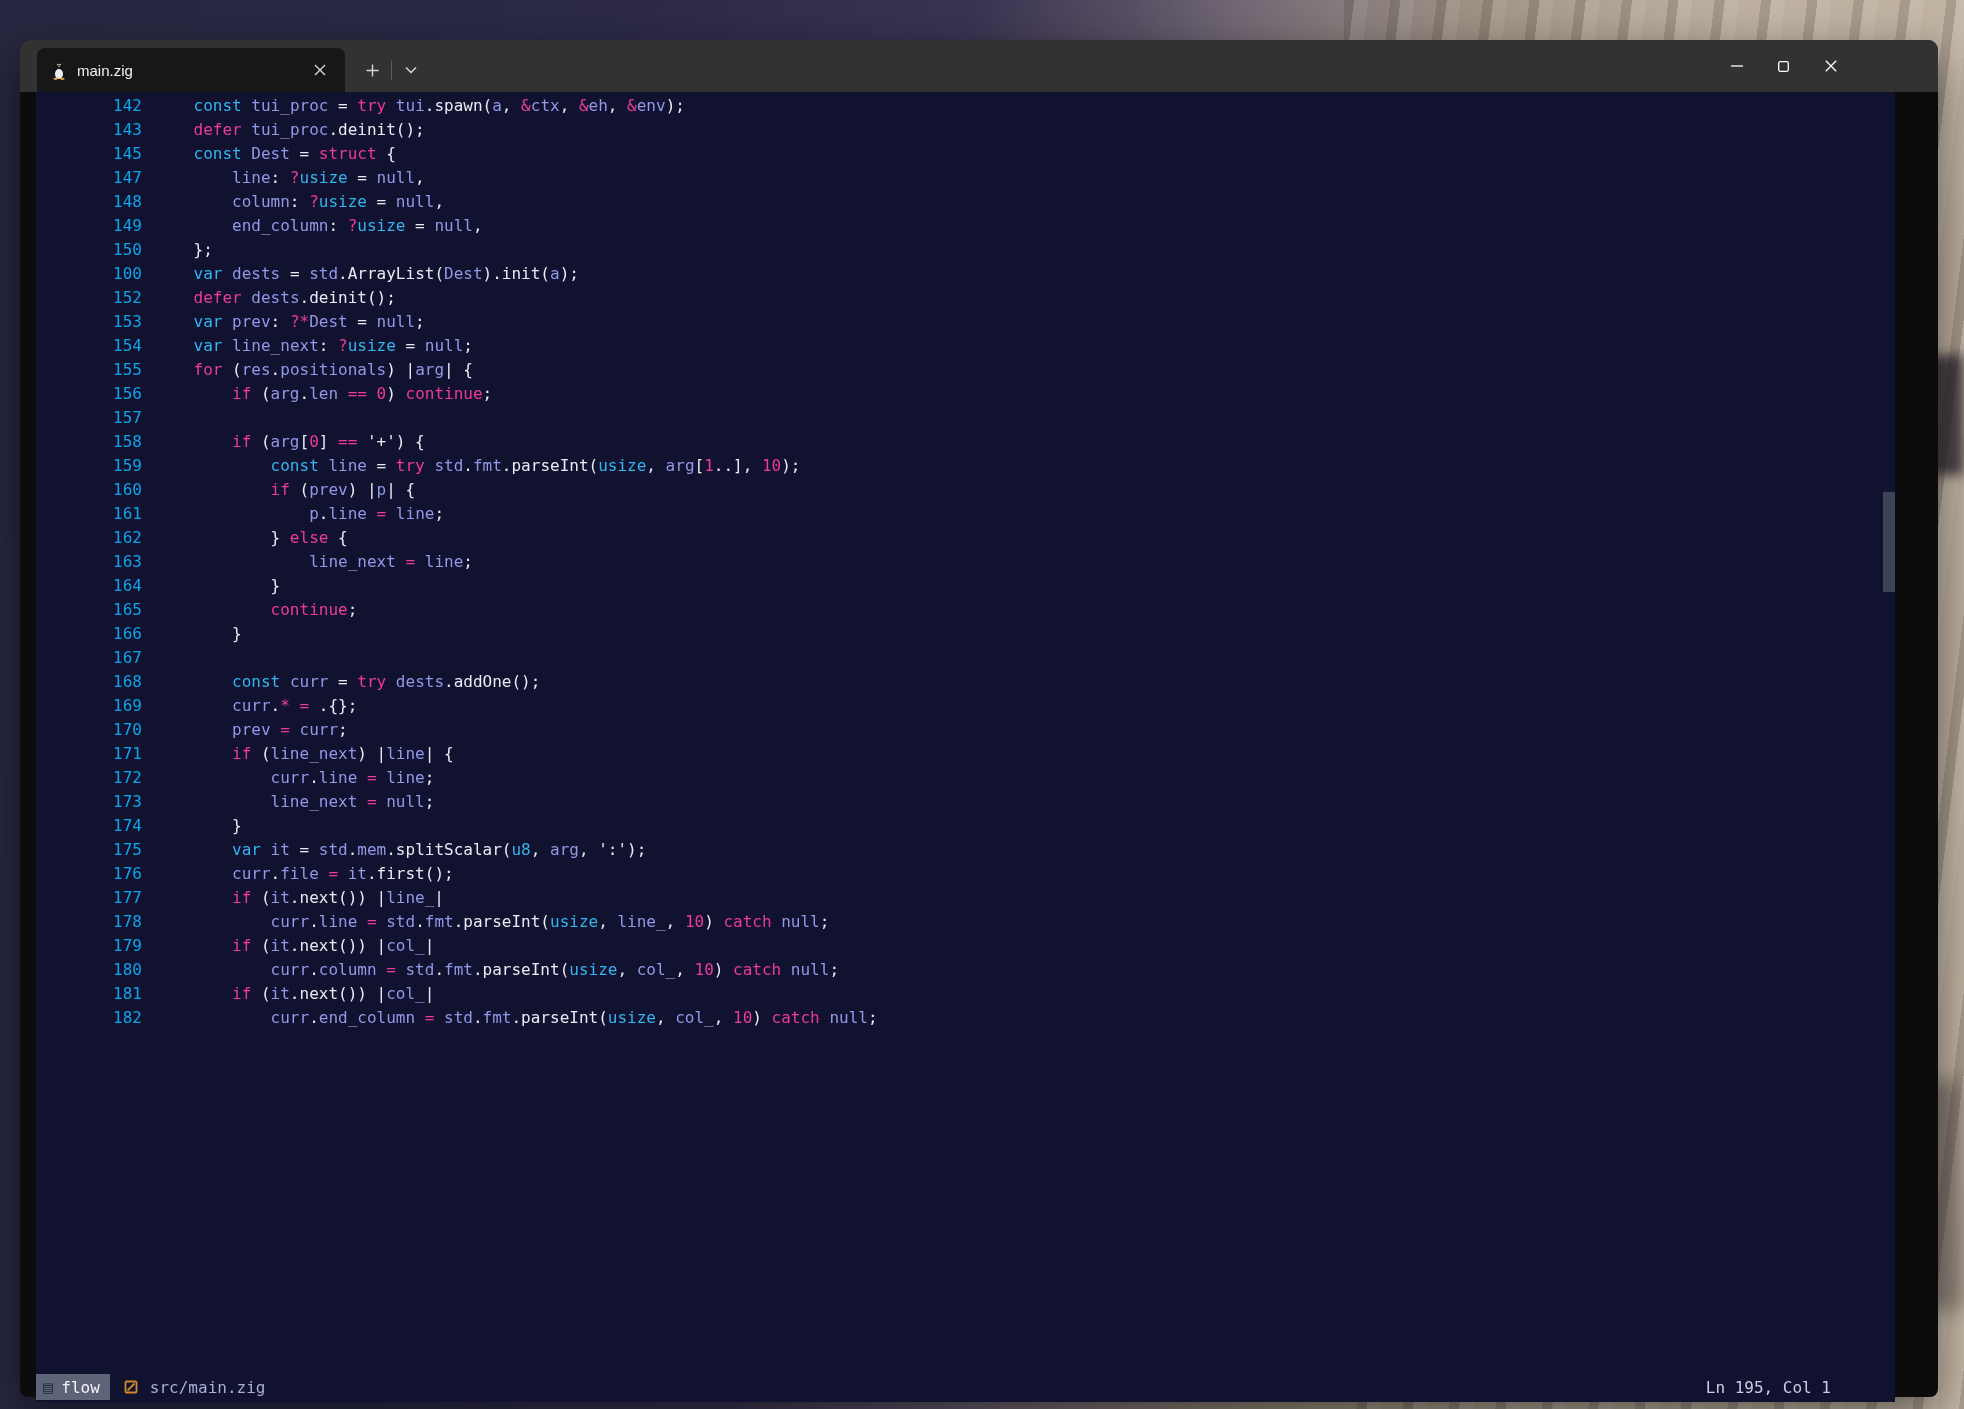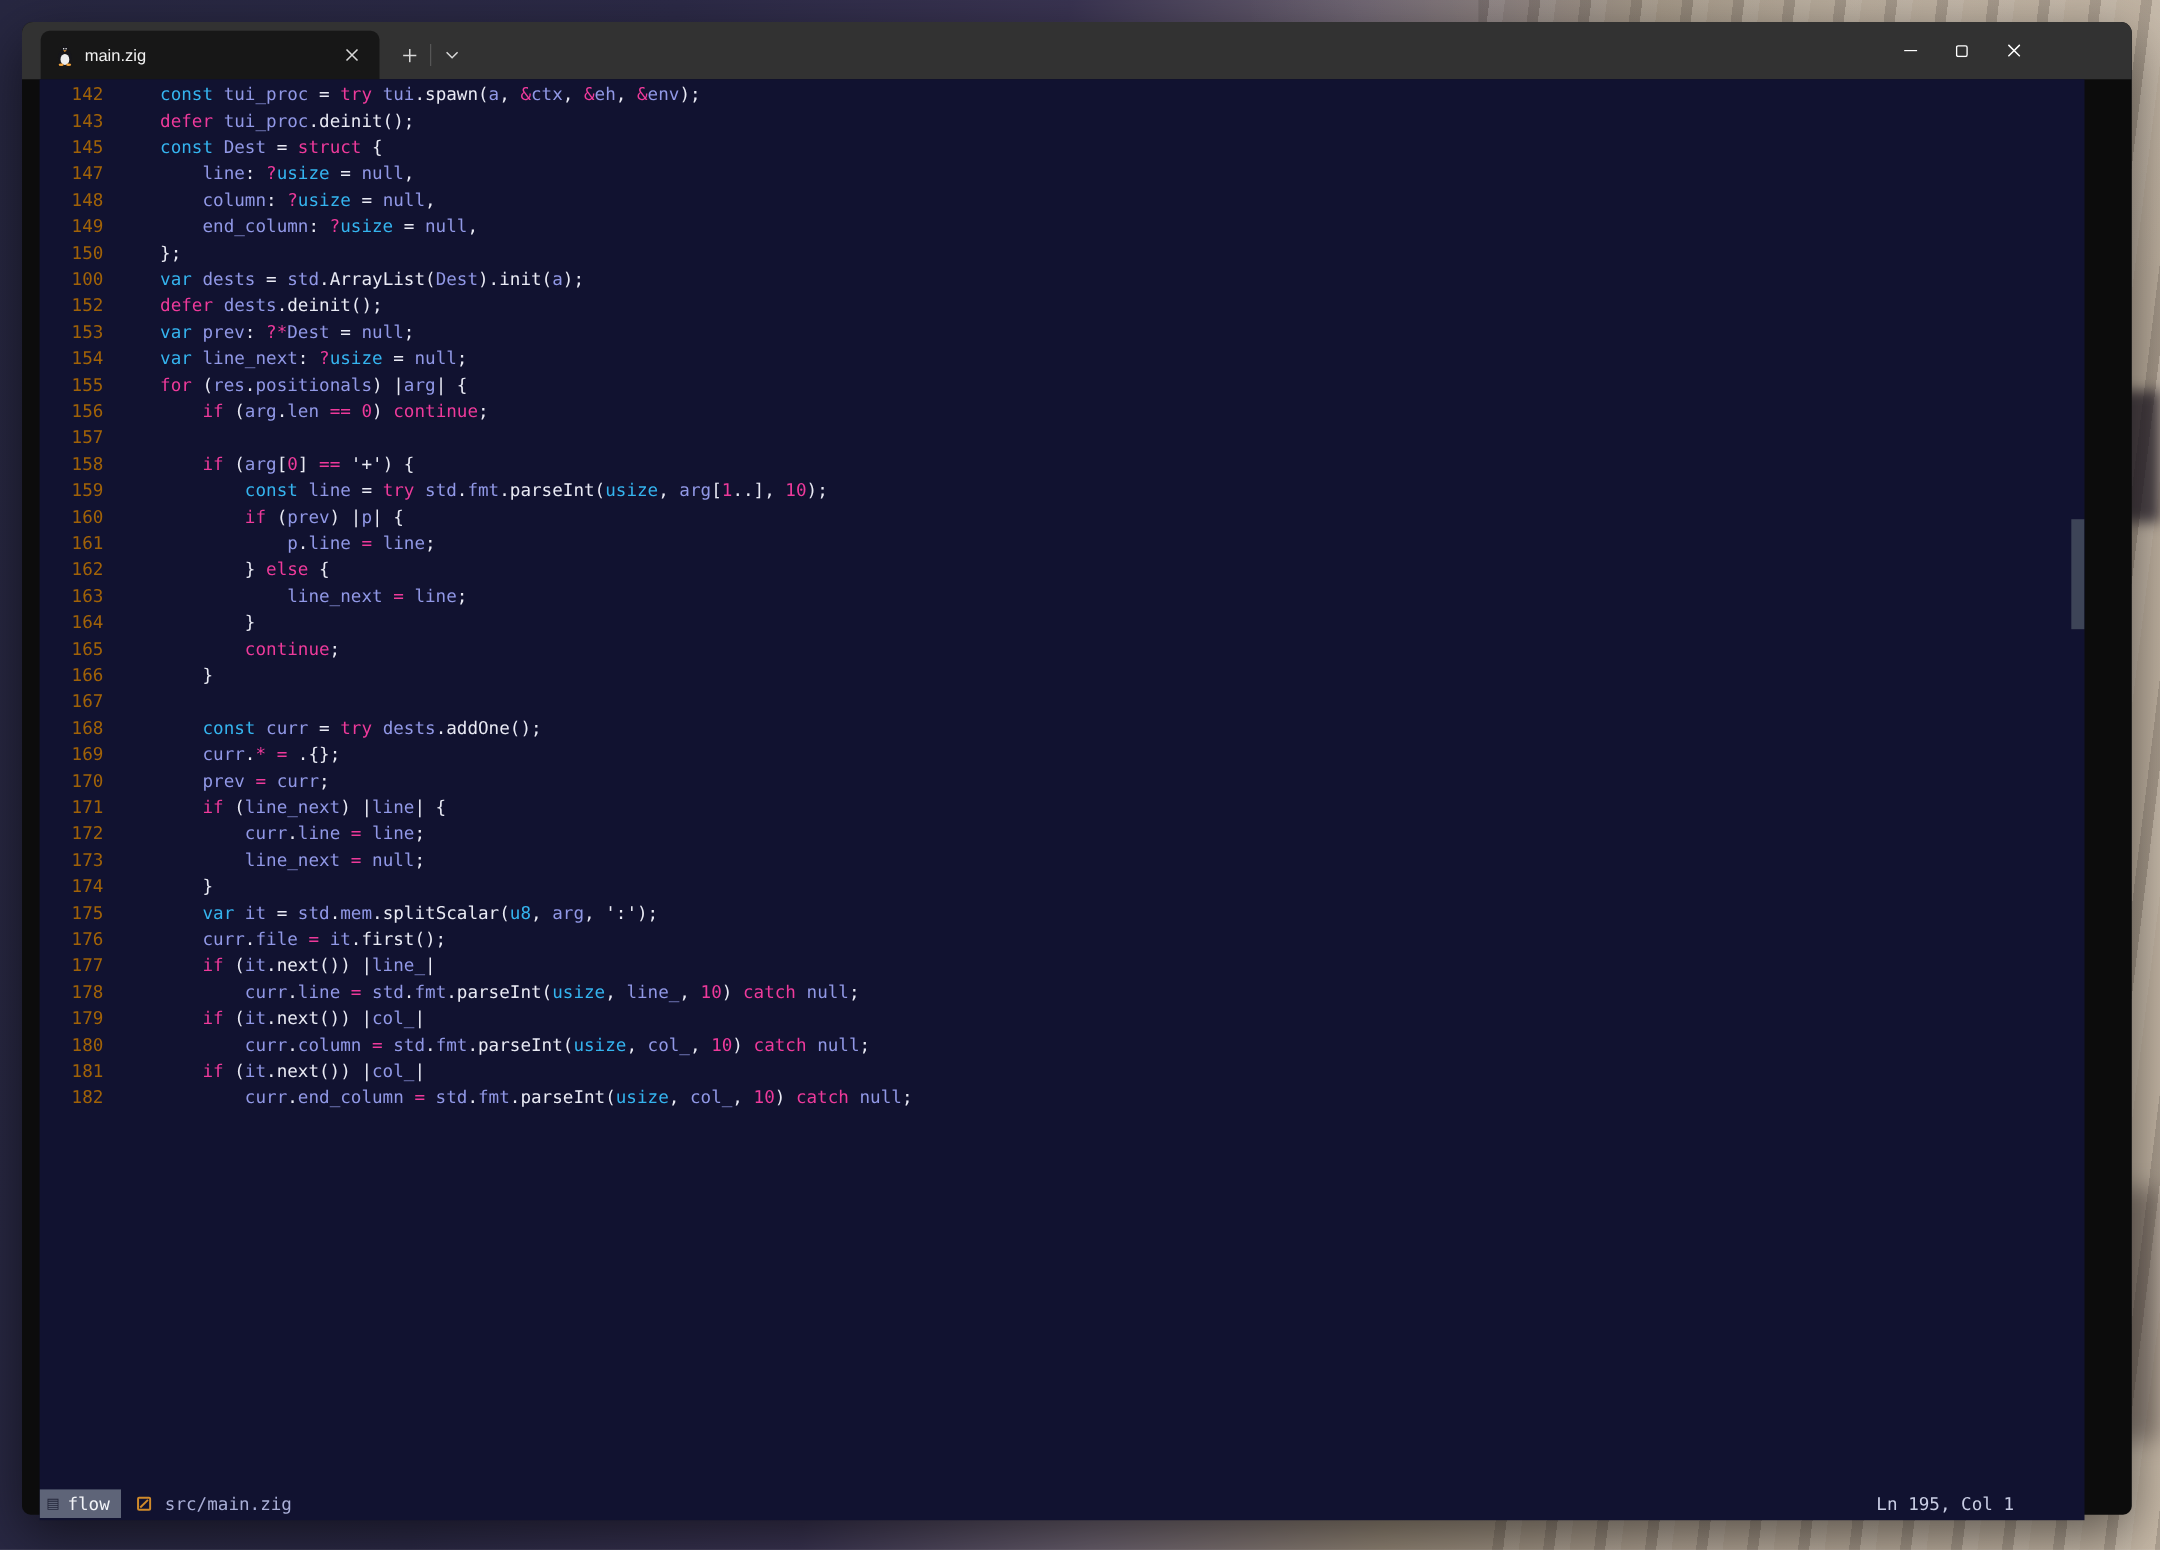--- a/index.html
+++ b/index.html
@@ -22,21 +22,21 @@
     position:absolute; top:355px; right:0; width:40px; height:120px;
     background:rgba(36,30,40,0.75); filter:blur(6px);
   }
   .fold-shadow2 {
     position:absolute; top:1080px; right:0; width:60px; height:230px;
     background:rgba(70,60,58,0.45); filter:blur(10px);
   }
 
   
   .window {
-    position:absolute; left:20px; top:20px; width:1918px; height:1357px;
+    position:absolute; left:20px; top:40px; width:1918px; height:1357px;
     background:#0c0c0c; border-radius:10px 10px 8px 8px;
     box-shadow:0 18px 50px rgba(0,0,0,0.55);
   }
   .titlebar {
     position:relative; height:52px; background:#323232;
     border-radius:10px 10px 0 0; display:flex; align-items:flex-end;
   }
   .tab {
     margin-left:17px; width:308px; height:44px; background:#171717;
     border-radius:8px 8px 0 0; display:flex; align-items:center;
@@ -63,22 +63,23 @@
   svg { display:block; }
 
   
   .screen {
     position:absolute; left:16px; top:52px; width:1859px; height:1310px;
     background:#111230; overflow:hidden;
   }
   .code { position:absolute; left:0; top:2px; width:100%; }
   .row { display:flex; height:24px; line-height:24px; font-size:16px; }
   .ln {
-    flex:0 0 58px; text-align:right; color:#a16207; padding-right:0;
+    flex:0 0 58px; text-align:right; color:#0ea5e9; padding-right:0;
     width:58px;
+    margin-left:48px;
   }
   .codetext { white-space:pre; margin-left:13px; color:#e9eaf4; }
   .c-w { color:#e9eaf4; }
   .c-k { color:#ee3a9b; }
   .c-t { color:#35b4ef; }
   .c-i { color:#9198e6; }
 
   .scroll-thumb {
     position:absolute; right:0; top:400px; width:12px; height:100px;
     background:#3d4457;

